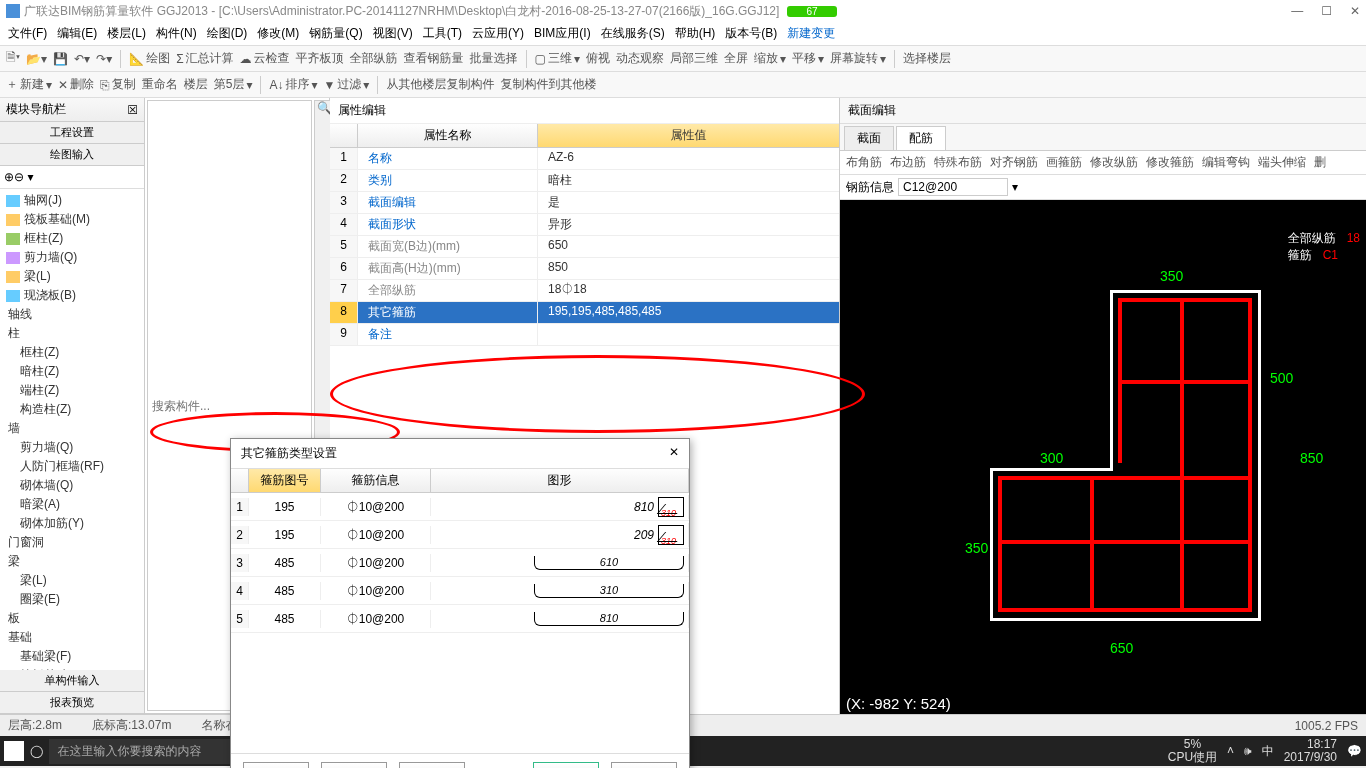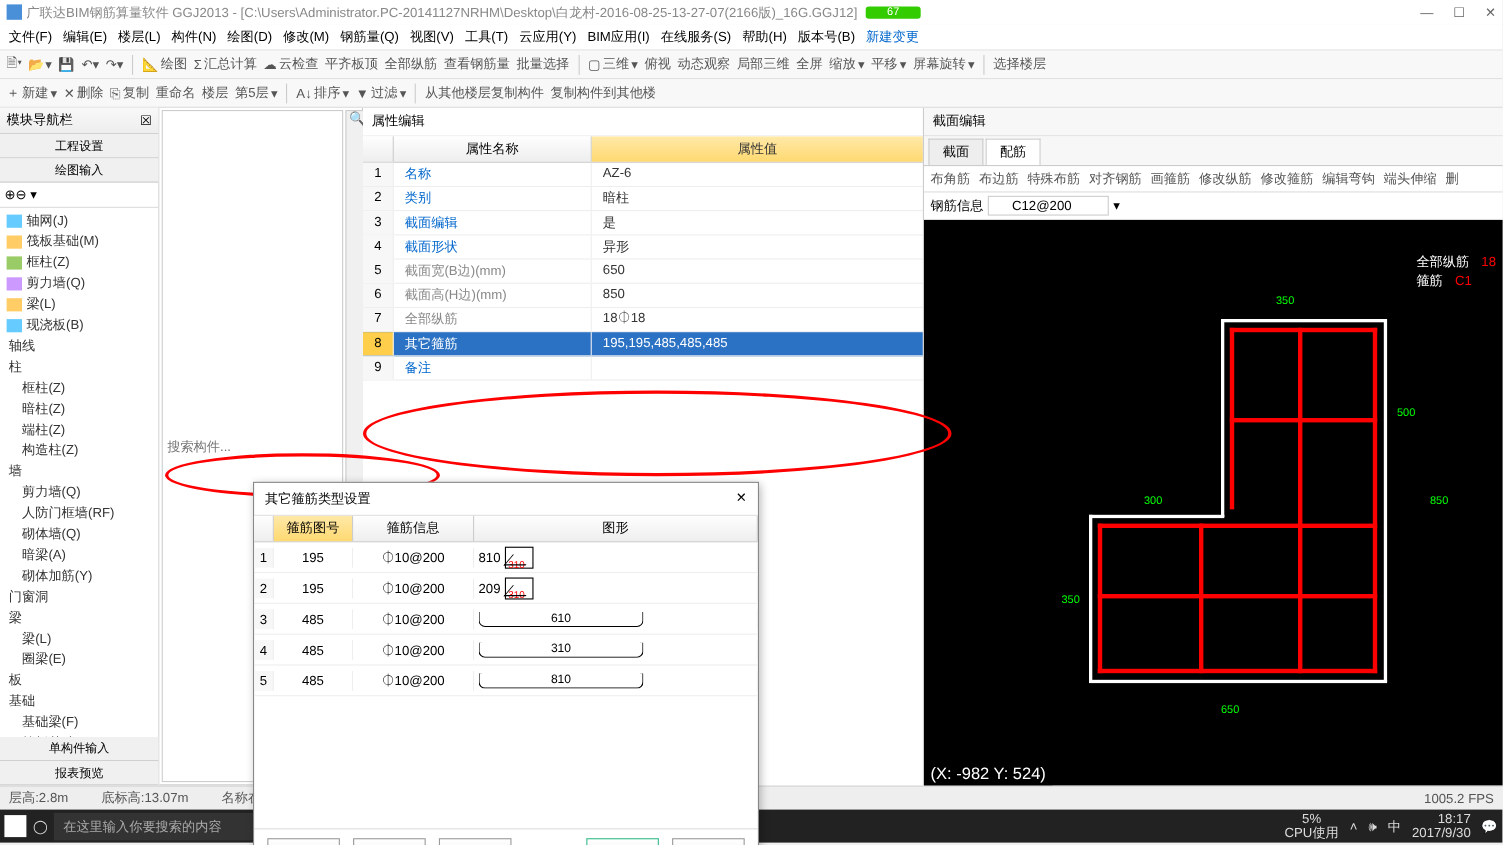--- a/index.html
+++ b/index.html
@@ -51,35 +51,35 @@
 .prop-row.sel { background: #2b72c4; color: #fff; }
 .prop-row.sel .idx { background: #ffcf4b; color: #000; }
 .prop-row.sel .name, .prop-row.sel .val { color: #fff; }
 .right-pane { width: 527px; background: #fff; border-left: 1px solid #ccc; display: flex; flex-direction: column; }
 .rtitle { background: #f7f7f7; padding: 4px 8px; border-bottom: 1px solid #ddd; }
 .rtabs { display: flex; border-bottom: 1px solid #ccc; padding: 2px 4px 0; gap: 2px; background: #f7f7f7; }
 .rtab { padding: 3px 12px; border: 1px solid #ccc; border-bottom: none; background: #eee; }
 .rtab.active { background: #fff; }
 .rtools { padding: 3px 6px; display: flex; gap: 8px; border-bottom: 1px solid #ddd; color: #555; font-size: 11px; flex-wrap: nowrap; overflow: hidden; }
 .rinfo { padding: 3px 6px; display: flex; gap: 4px; align-items: center; border-bottom: 1px solid #ddd; }
-.rinfo input { border: 1px solid #ccc; padding: 1px 21px; width: 110px; }
+.rinfo input { border: 1px solid #ccc; padding: 1px 4px; width: 110px; }
 .canvas { flex: 1; background: #000; position: relative; }
-.dim-label { position: absolute; color: #0f0; font-size: 10px; }
+.dim-label { position: absolute; color: #0f0; font-size: 14px; }
 .white-seg { position: absolute; background: #fff; }
 .red-seg { position: absolute; background: #f00; }
 .status { position: absolute; bottom: 0; left: 0; color: #fff; background: rgba(0,0,0,0.5); padding: 2px 6px; font-size: 15px; }
 .annot { position: absolute; color: #fff; right: 6px; top: 30px; font-size: 11px; }
 .dialog { position: absolute; left: 230px; top: 340px; width: 460px; background: #fff; border: 1px solid #888; box-shadow: 2px 2px 8px rgba(0,0,0,0.3); }
 .dlg-title { padding: 6px 10px; display: flex; justify-content: space-between; border-bottom: 1px solid #ddd; }
 .dlg-head { display: flex; background: linear-gradient(#fefefe,#eee); border-bottom: 1px solid #ccc; }
 .dlg-head div { padding: 3px 5px; text-align: center; border-right: 1px solid #ccc; }
 .dh1 { width: 18px; } .dh2 { width: 72px; background: linear-gradient(#ffe9a8,#ffd971); } .dh3 { width: 110px; } .dh4 { flex: 1; }
 .dlg-row { display: flex; border-bottom: 1px solid #eee; align-items: center; height: 28px; }
 .dlg-row > div { padding: 2px 4px; text-align: center; border-right: 1px solid #eee; }
-.dc1 { width: 18px; background: #f7f7f7; } .dc2 { width: 72px; } .dc3 { width: 110px; } .dc4 { flex: 1; display: flex; justify-content: flex-start; align-items: center; gap: 4px; }
+.dc1 { width: 18px; background: #f7f7f7; } .dc2 { width: 72px; } .dc3 { width: 110px; } .dc4 { flex: 1; display: flex; justify-content: flex-end; align-items: center; gap: 4px; font-style: italic; }
 .dlg-body-space { height: 120px; }
 .dlg-buttons { display: flex; gap: 12px; padding: 8px 12px; border-top: 1px solid #ddd; justify-content: flex-start; }
 .dlg-buttons .spacer { flex: 1; }
 .btn { border: 1px solid #999; background: linear-gradient(#fff,#e8e8e8); padding: 4px 20px; }
 .btn.primary { border: 1px solid #3b8; }
 .footer { height: 22px; background: #eee; border-top: 1px solid #ccc; display: flex; align-items: center; padding: 0 8px; gap: 30px; color: #555; font-size: 11px; }
 .footer .r { margin-left: auto; }
 .taskbar { height: 30px; background: #222; display: flex; align-items: center; color: #ddd; padding: 0 4px; gap: 6px; font-size: 11px; }
 .taskbar .win { width: 20px; height: 20px; background: #fff; }
 .taskbar .srch { flex: 0 0 260px; background: #333; color: #aaa; padding: 4px 8px; }

